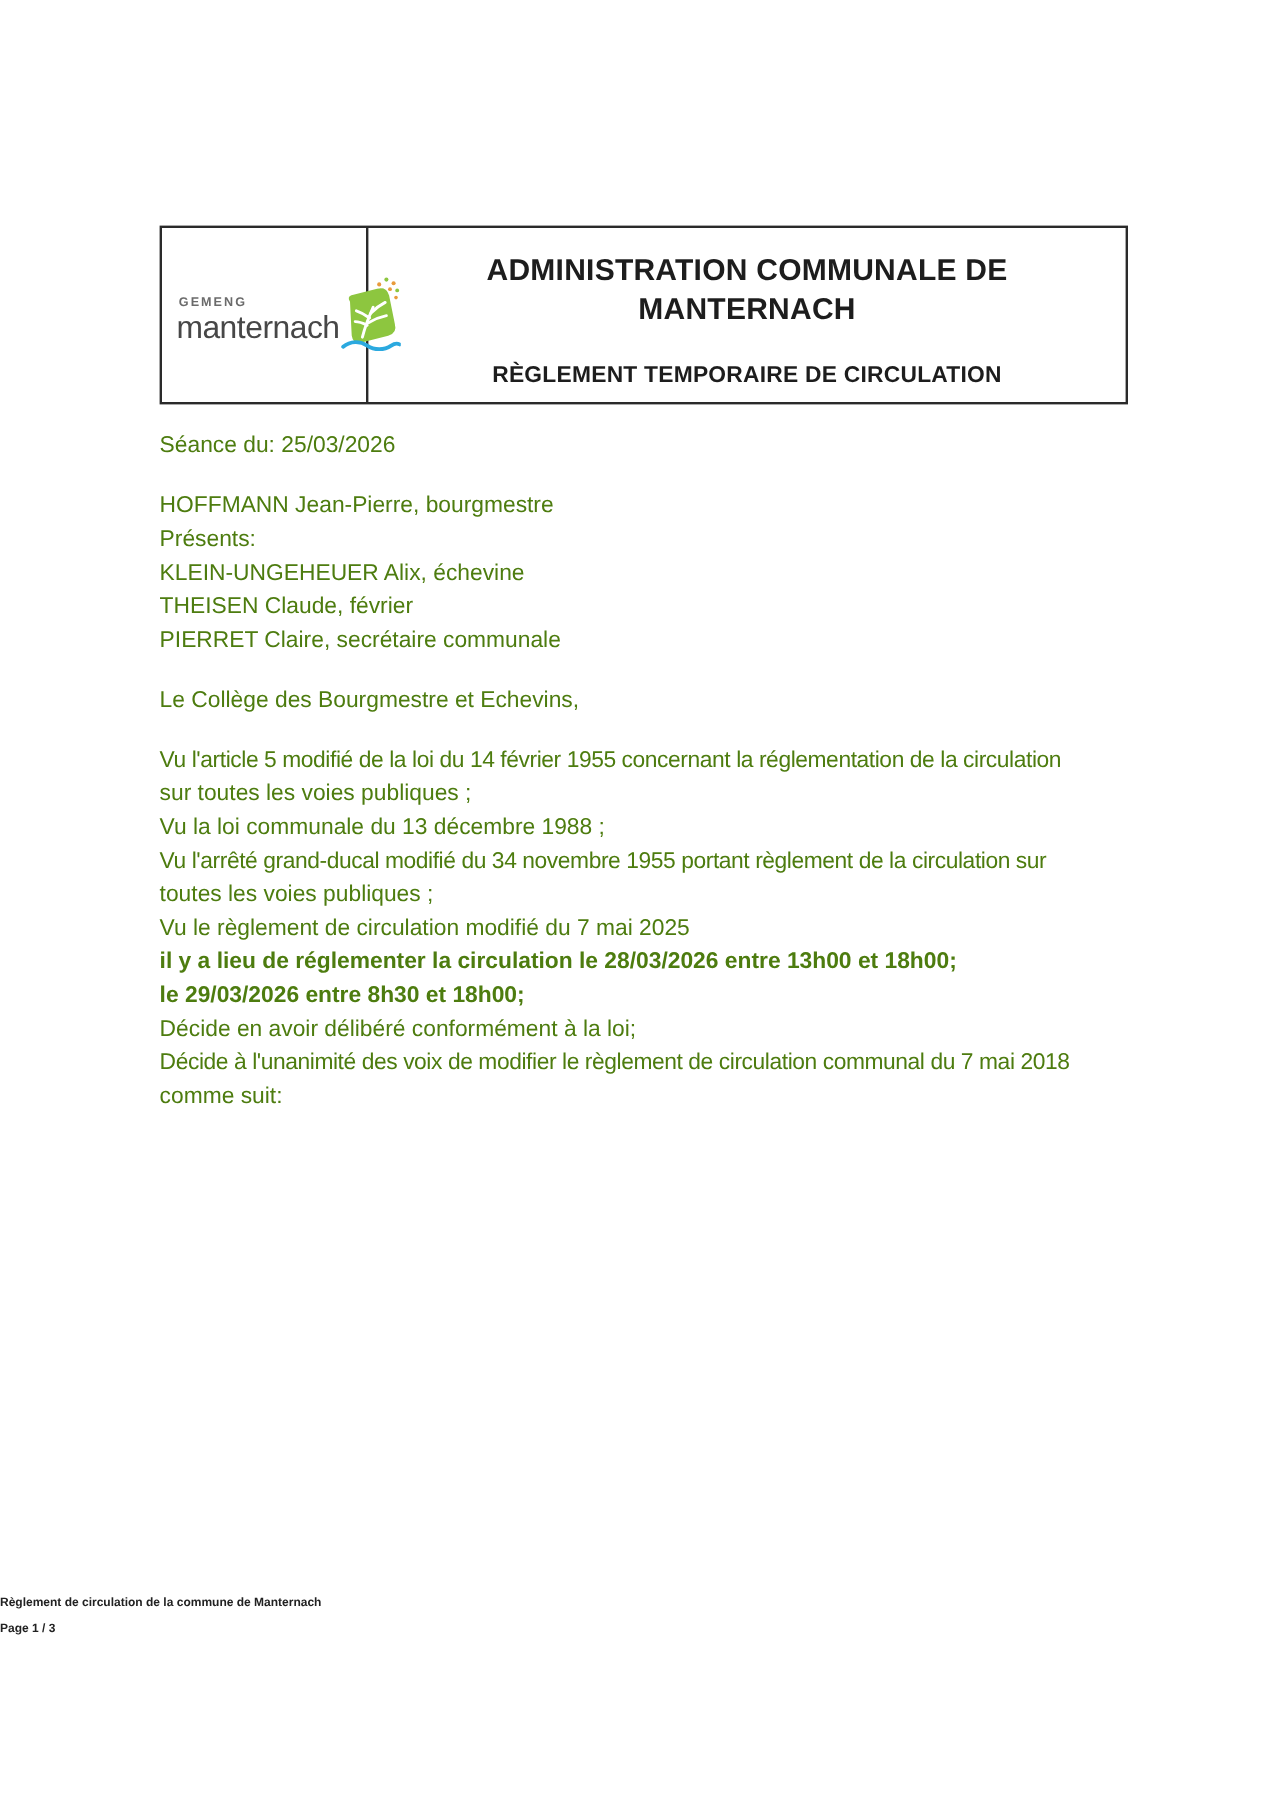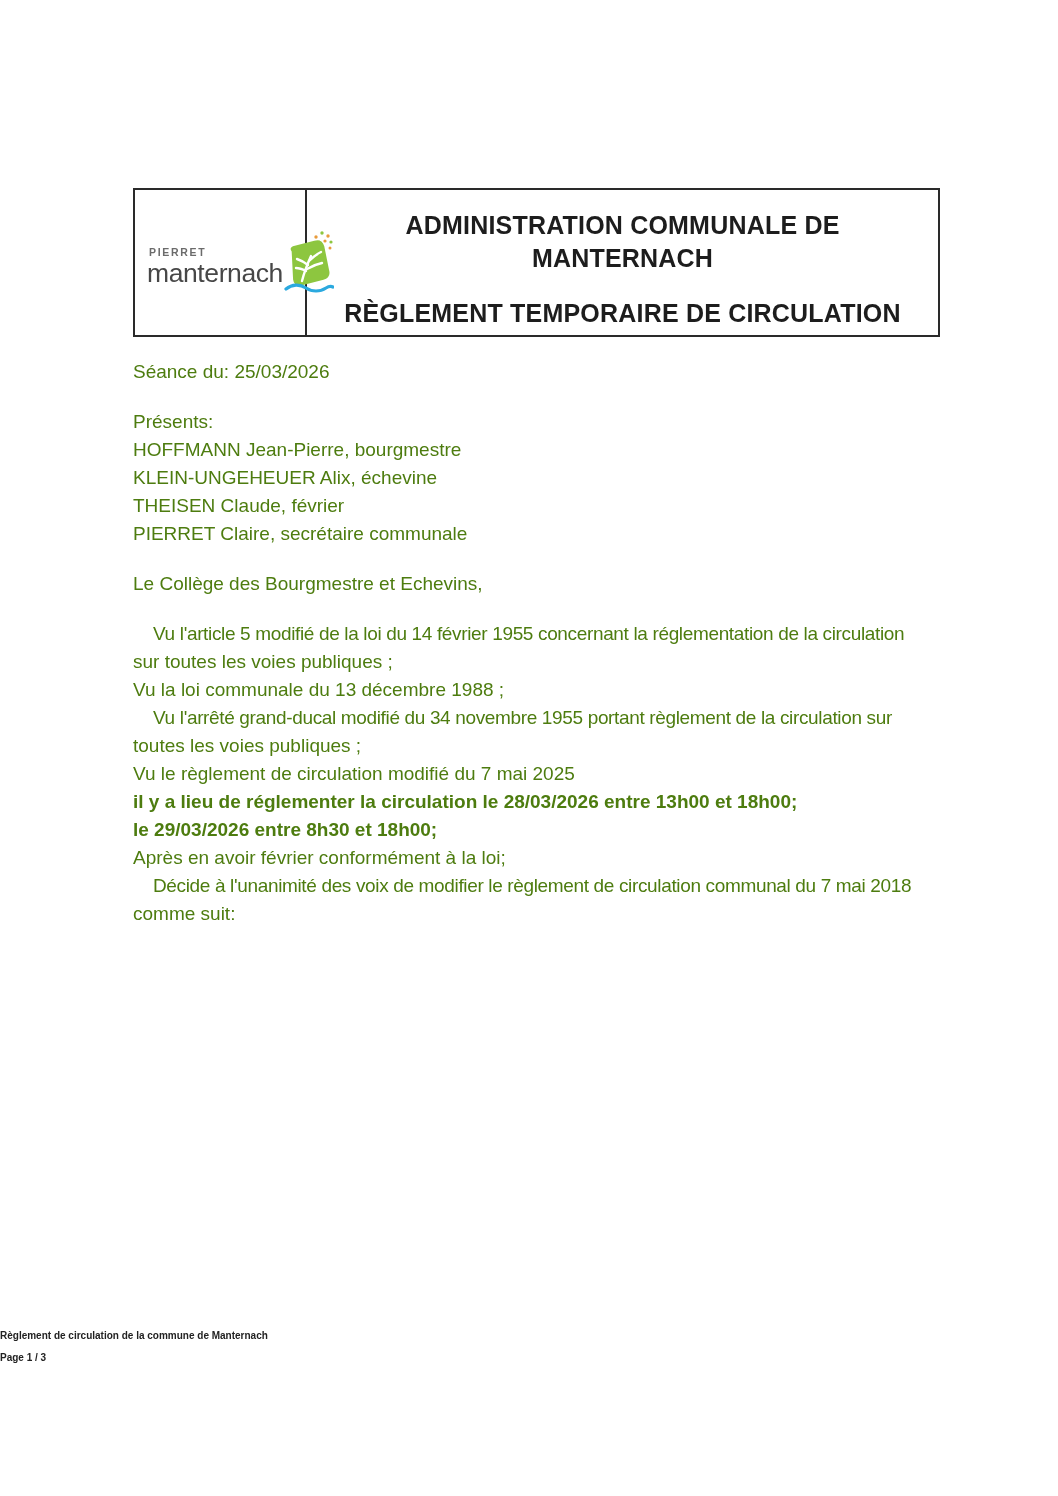--- a/index.html
+++ b/index.html
@@ -28,48 +28,48 @@
     font-size:26.5px; color:#474747; letter-spacing:-0.4px; line-height:1;
     font-weight:400;
   }
   .logo-icon { margin-left:1px; margin-top:-31px; flex:0 0 auto; }
   .title-cell {
     flex:1; display:flex; flex-direction:column; justify-content:space-between;
     text-align:center; font-weight:bold; color:#1d1d1d;
     padding:19px 6px 8px 6px;
   }
   .title-main { font-size:25px; line-height:33px; letter-spacing:0.2px; }
-  .title-sub  { font-size:25px; line-height:28px; letter-spacing:0.2px; }
+  .title-sub  { font-size:19px; line-height:28px; letter-spacing:0.2px; }
 
   
   .body-text {
     position:absolute; left:133px; top:358px; width:807px;
     font-size:19px; line-height:28px; color:#4d7c0f;
   }
   .body-text .line { white-space:nowrap; }
   .sp { margin-bottom:22px; }
-  .stretch { letter-spacing:-0.35px;margin-left:20px; }
+  .stretch { letter-spacing:-0.35px; }
   .bold { font-weight:bold; }
 
   
   .footer {
     position:absolute; top:1325px; left:0; width:100%;
     text-align:left; font-weight:bold; font-size:10px; line-height:22px;
     color:#222;
   }
 </style>
 </head>
 <body>
 
 <div class="page">
 
   <div class="header-box">
     <div class="logo-cell">
       <div class="logo-inner">
-        <span class="gemeng">PIERRET</span>
+        <span class="gemeng">GEMENG</span>
         <div class="logo-row">
           <span class="manternach">manternach</span>
           <svg class="logo-icon" width="50" height="70" viewBox="0 0 50 70">
 
             <g transform="rotate(-9 24 36)">
               <path d="M10 20 Q8 16 12 15 L34 13 Q42 12 43 20 L44 44 Q45 52 37 53 L15 55 Q7 56 7 48 Z" fill="#8dc63f"></path>
             </g>
 
             <g fill="none" stroke-linecap="round" stroke-width="2.4" stroke="#ffffff">
               <path d="M18 52 C20 44 23 36 27 27"></path>
@@ -98,39 +98,39 @@
         <div>MANTERNACH</div>
       </div>
       <div class="title-sub">RÈGLEMENT TEMPORAIRE DE CIRCULATION</div>
     </div>
   </div>
 
   <div class="body-text">
     <div class="line sp">Séance du: 25/03/2026</div>
 
     <div class="sp">
+      <div class="line">HOFFMANN Jean-Pierre, bourgmestre</div>
       <div class="line">Présents:</div>
-      <div class="line">HOFFMANN Jean-Pierre, bourgmestre</div>
       <div class="line">KLEIN-UNGEHEUER Alix, échevine</div>
       <div class="line">THEISEN Claude, février</div>
       <div class="line">PIERRET Claire, secrétaire communale</div>
     </div>
 
     <div class="line sp">Le Collège des Bourgmestre et Echevins,</div>
 
     <div>
       <div class="line stretch">Vu l'article 5 modifié de la loi du 14 février 1955 concernant la réglementation de la circulation</div>
       <div class="line">sur toutes les voies publiques ;</div>
       <div class="line">Vu la loi communale du 13 décembre 1988 ;</div>
       <div class="line stretch">Vu l'arrêté grand-ducal modifié du 34 novembre 1955 portant règlement de la circulation sur</div>
       <div class="line">toutes les voies publiques ;</div>
       <div class="line">Vu le règlement de circulation modifié du 7 mai 2025</div>
       <div class="line bold">il y a lieu de réglementer la circulation le 28/03/2026 entre 13h00 et 18h00;</div>
       <div class="line bold">le 29/03/2026 entre 8h30 et 18h00;</div>
-      <div class="line">Après en avoir février conformément à la loi;</div>
+      <div class="line">Décide en avoir délibéré conformément à la loi;</div>
       <div class="line stretch">Décide à l'unanimité des voix de modifier le règlement de circulation communal du 7 mai 2018</div>
       <div class="line">comme suit:</div>
     </div>
   </div>
 
   <div class="footer">
     <div>Règlement de circulation de la commune de Manternach</div>
     <div>Page 1 / 3</div>
   </div>
 

